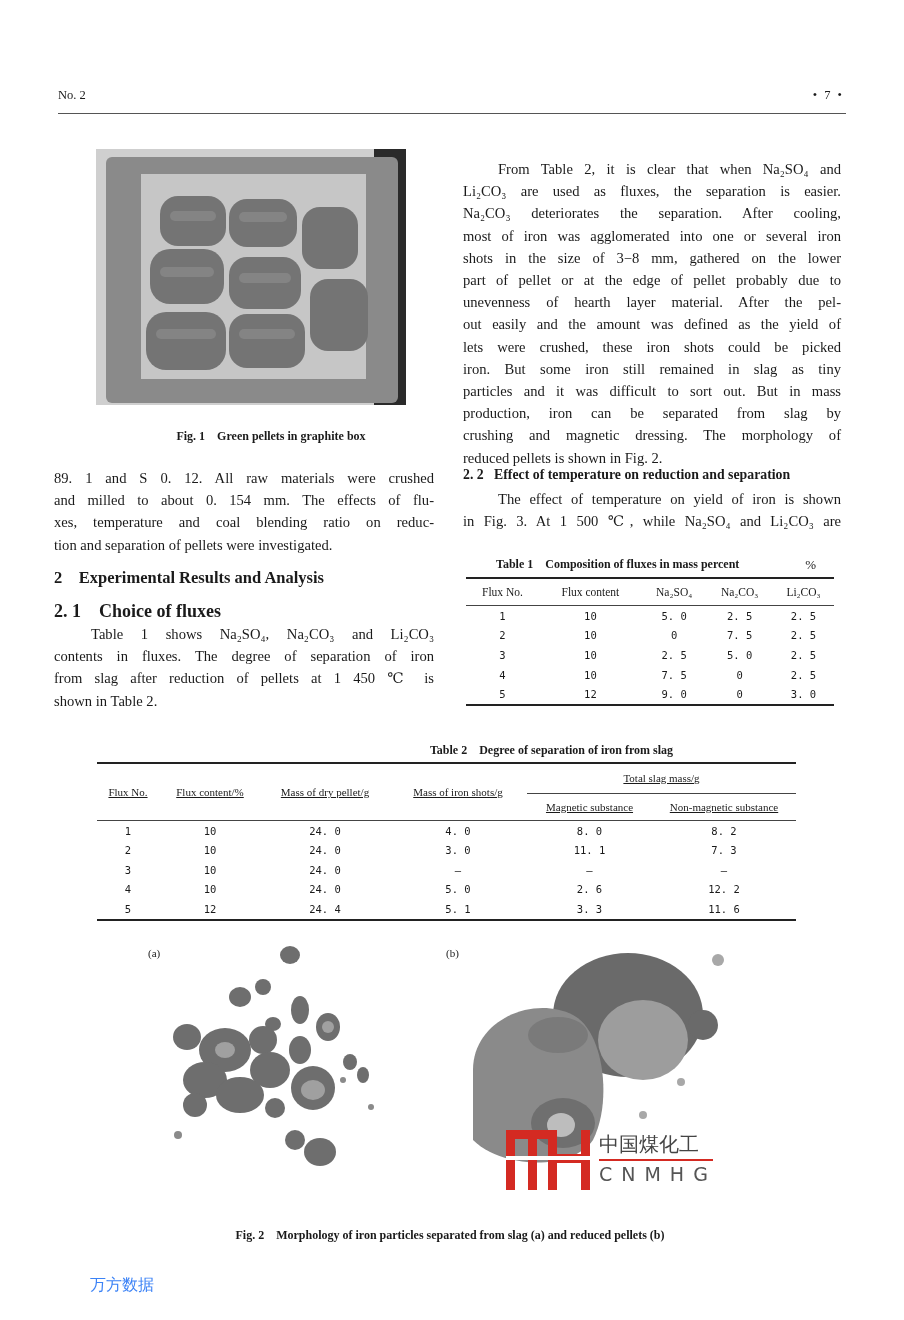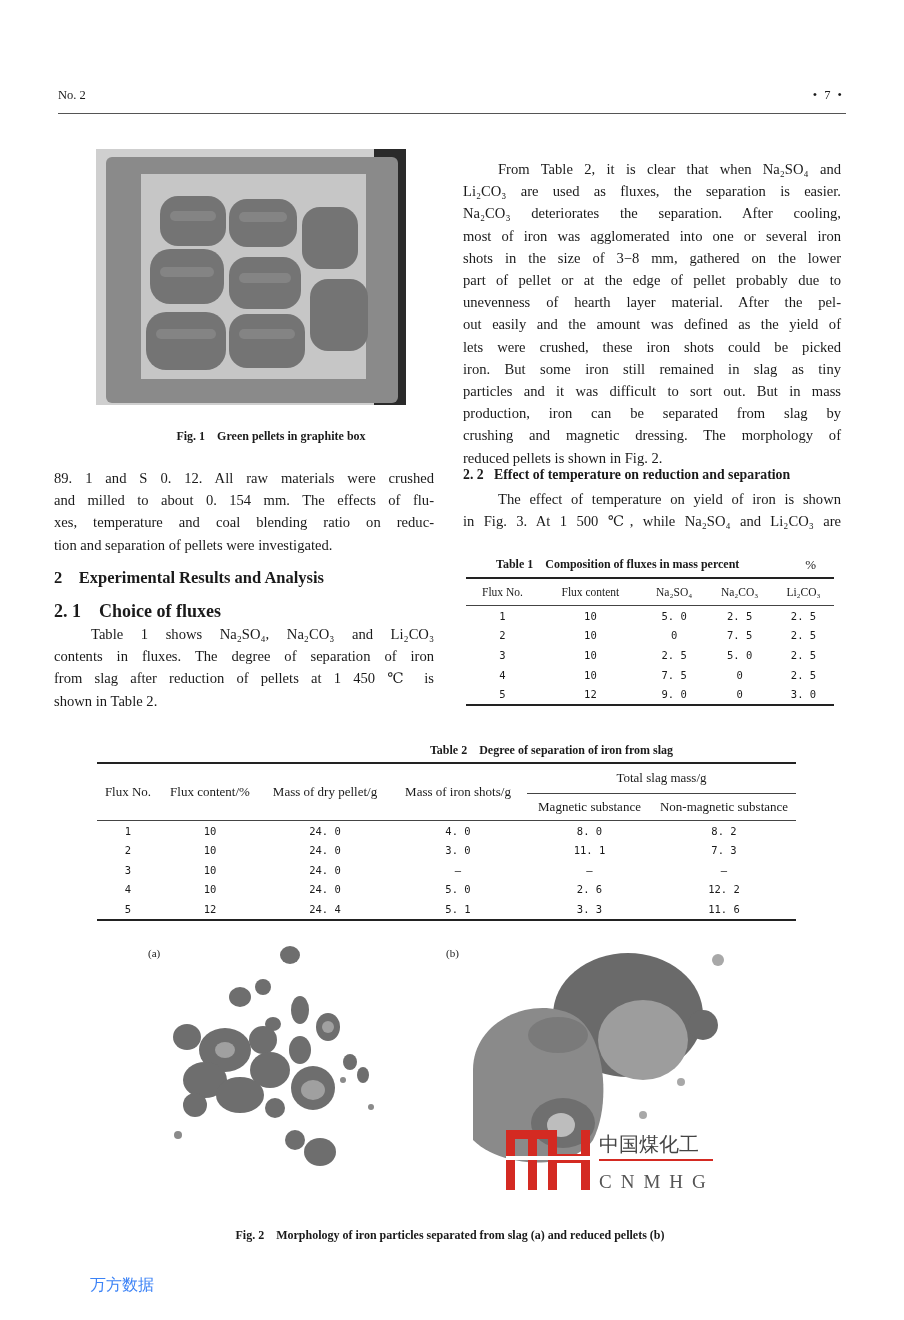--- a/index.html
+++ b/index.html
@@ -20,21 +20,21 @@
 
   table { border-collapse: collapse; font-size: 11.5px; }
   table td, table th { font-weight: normal; text-align: center; padding: 0; }
   .t1 { left: 466px; top: 577px; width: 368px; }
   .t1 th { height: 26px; }
   .t1 td { height: 19.6px; font-family: "DejaVu Sans Mono", "Liberation Mono", monospace; font-size: 10.5px; }
   .t1 thead tr th { border-top: 2px solid #222; border-bottom: 1px solid #444; }
   .t1 tbody tr:last-child td { border-bottom: 2px solid #222; }
 
   .t2 { left: 97px; top: 762px; width: 699px; }
-  .t2 th { font-size: 13px; }
+  .t2 th { font-size: 11px; text-decoration: underline; }
   .t2 td { height: 19.5px; font-family: "DejaVu Sans Mono", "Liberation Mono", monospace; font-size: 10.5px; }
   .t2 thead tr:first-child th { border-top: 2px solid #222; }
   .t2 thead tr:last-child th, .t2 th.rs { border-bottom: 1px solid #444; }
   .t2 th.grp { border-bottom: 1px solid #444; }
   .t2 tbody tr:last-child td { border-bottom: 2px solid #222; }
 
   .plabel { font-size: 11px; }
   .logo-red { background: #d42a22; position: absolute; }
   .logo-cn { font-family: "DejaVu Sans", sans-serif; font-size: 20px; color: #444; }
   .logo-en { font-family: "DejaVu Sans", sans-serif; font-size: 19px; letter-spacing: 9px; color: #555; }
@@ -321,21 +321,21 @@
     <div class="logo-red" style="left:0; top:0; width:42px; height:9px;"></div>
     <div class="logo-red" style="left:0; top:0; width:9px; height:60px;"></div>
     <div class="logo-red" style="left:22px; top:0; width:9px; height:60px;"></div>
     <div class="logo-red" style="left:42px; top:0; width:9px; height:60px;"></div>
     <div class="logo-red" style="left:42px; top:24px; width:42px; height:9px;"></div>
     <div class="logo-red" style="left:75px; top:0; width:9px; height:60px;"></div>
     <div style="position:absolute; left:0; top:26px; width:84px; height:4px; background:#ffffff;"></div>
   </div>
   <div class="abs logo-cn" style="left:93px; top:1px;">中国煤化工</div>
   <div class="abs" style="left:93px; top:29px; width:114px; height:2px; background:#d42a22;"></div>
-  <div class="abs logo-en" style="left:93px; top:41px;font-family:Liberation Serif, serif;">CNMHG</div>
+  <div class="abs logo-en" style="left:93px; top:33px;">CNMHG</div>
 </div>
 
 <div class="abs cap" style="left:60px; top:1228px; width:780px;">
   <span>Fig. 2</span>&nbsp;&nbsp;&nbsp;
   <span>Morphology of iron particles separated from slag (a) and reduced pellets (b)</span>
 </div>
 
 <div class="abs footer-cn" style="left:90px; top:1275px;">万方数据</div>
 
 </body></html>

